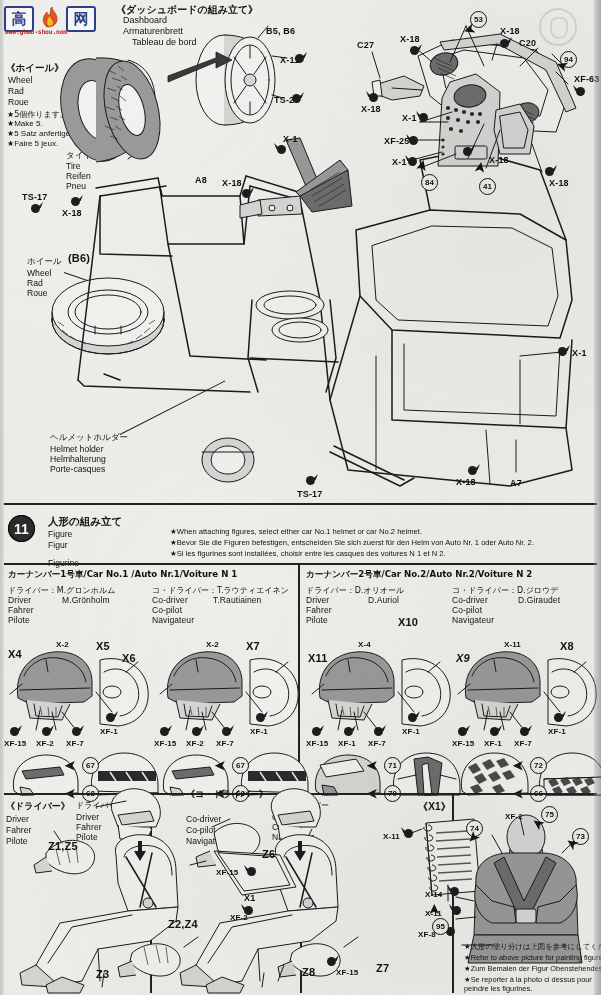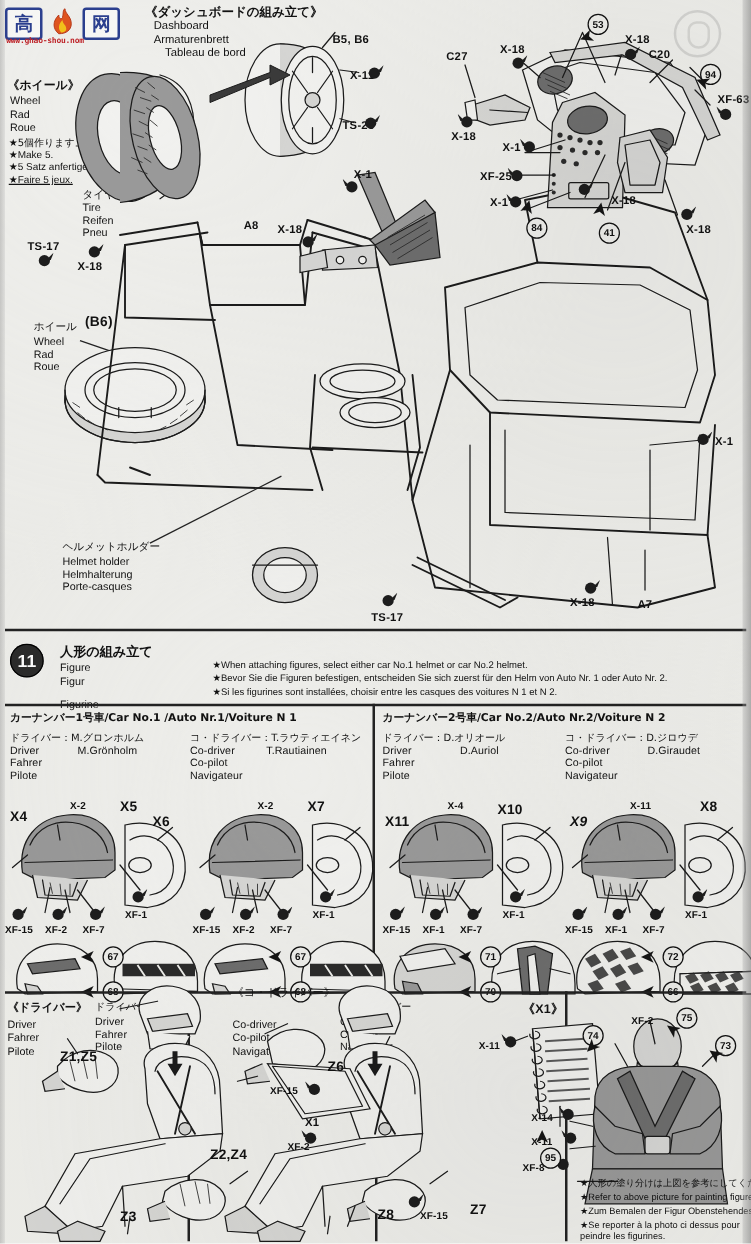--- a/index.html
+++ b/index.html
@@ -120,21 +120,21 @@
   <div class="abs" style="left:123px;top:26px;font-size:9px;">Armaturenbrett</div>
   <div class="abs" style="left:132px;top:37px;font-size:9px;">Tableau de bord</div>
 
   <div class="abs jp" style="left:6px;top:62px;font-size:9.5px;font-weight:700;">《ホイール》</div>
   <div class="abs cap" style="left:8px;top:75px;">Wheel</div>
   <div class="abs cap" style="left:8px;top:86px;">Rad</div>
   <div class="abs cap" style="left:8px;top:97px;">Roue</div>
   <div class="abs jp" style="left:7px;top:109px;font-size:8px;">★5個作ります。</div>
   <div class="abs" style="left:7px;top:119px;font-size:8px;">★Make 5.</div>
   <div class="abs" style="left:7px;top:129px;font-size:8px;">★5 Satz anfertigen.</div>
-  <div class="abs" style="left:7px;top:139px;font-size:8px;text-decoration:underline;">★Faire 5 jeux.</div>
+  <div class="abs" style="left:7px;top:139px;font-size:8px;">★Faire 5 jeux.</div>
 
   <div class="abs jp" style="left:66px;top:150px;font-size:8.5px;">タイヤ</div>
   <div class="abs cap" style="left:66px;top:161px;">Tire</div>
   <div class="abs cap" style="left:66px;top:171px;">Reifen</div>
   <div class="abs cap" style="left:66px;top:181px;">Pneu</div>
   <div class="leader" style="left:97px;top:154px;width:26px;transform:rotate(-24deg);"></div>
 
   <div class="abs jp" style="left:27px;top:256px;font-size:8.5px;">ホイール</div>
   <div class="abs partno" style="left:68px;top:252px;">(B6)</div>
   <div class="abs cap" style="left:27px;top:268px;">Wheel</div>
@@ -508,21 +508,21 @@
 
   <div class="abs partno" style="left:8px;top:648px;">X4</div>
   <div class="abs partno" style="left:96px;top:640px;">X5</div>
   <div class="abs paintcode" style="left:56px;top:640px;">X-2</div>
 
   <div class="abs partno" style="left:122px;top:652px;">X6</div>
   <div class="abs partno" style="left:246px;top:640px;">X7</div>
   <div class="abs paintcode" style="left:206px;top:640px;">X-2</div>
 
   <div class="abs partno" style="left:308px;top:652px;">X11</div>
-  <div class="abs partno" style="left:398px;top:642px;">X10</div>
+  <div class="abs partno" style="left:398px;top:616px;">X10</div>
   <div class="abs paintcode" style="left:358px;top:640px;">X-4</div>
 
   <div class="abs partno" style="left:456px;top:652px;font-style:italic;">X9</div>
   <div class="abs partno" style="left:560px;top:640px;">X8</div>
   <div class="abs paintcode" style="left:504px;top:640px;">X-11</div>
 
   <div id="helmetPaints">
       <div class="blob" style="left: 10px; top: 726px;"></div>
       <div class="abs paintcode" style="left: 4px; top: 739px;">XF-15</div>
       <div class="blob" style="left: 42px; top: 726px;"></div>
@@ -640,21 +640,21 @@
   <div class="abs jp" style="left:6px;top:800px;font-size:9px;font-weight:700;">《ドライバー》</div>
   <div class="abs cap" style="left:6px;top:814px;">Driver</div>
   <div class="abs cap" style="left:6px;top:825px;">Fahrer</div>
   <div class="abs cap" style="left:6px;top:836px;">Pilote</div>
 
   <div class="abs jp" style="left:76px;top:800px;font-size:8px;">ドライバー</div>
   <div class="abs lbl" style="left:76px;top:813px;">Driver</div>
   <div class="abs lbl" style="left:76px;top:823px;">Fahrer</div>
   <div class="abs lbl" style="left:76px;top:833px;">Pilote</div>
 
-  <div class="abs jp" style="left:186px;top:788px;font-size:9px;font-weight:400;">《コ・ドライバー》</div>
+  <div class="abs jp" style="left:186px;top:788px;font-size:9px;font-weight:700;">《コ・ドライバー》</div>
   <div class="abs cap" style="left:186px;top:814px;">Co-driver</div>
   <div class="abs cap" style="left:186px;top:825px;">Co-pilot</div>
   <div class="abs cap" style="left:186px;top:836px;">Navigateur</div>
 
   <div class="abs jp" style="left:272px;top:800px;font-size:8px;">コ・ドライバー</div>
   <div class="abs lbl" style="left:272px;top:813px;">Co-driver</div>
   <div class="abs lbl" style="left:272px;top:823px;">Co-pilot</div>
   <div class="abs lbl" style="left:272px;top:833px;">Navigateur</div>
 
   <div class="abs partno" style="left:418px;top:800px;font-size:10px;">《X1》</div>

